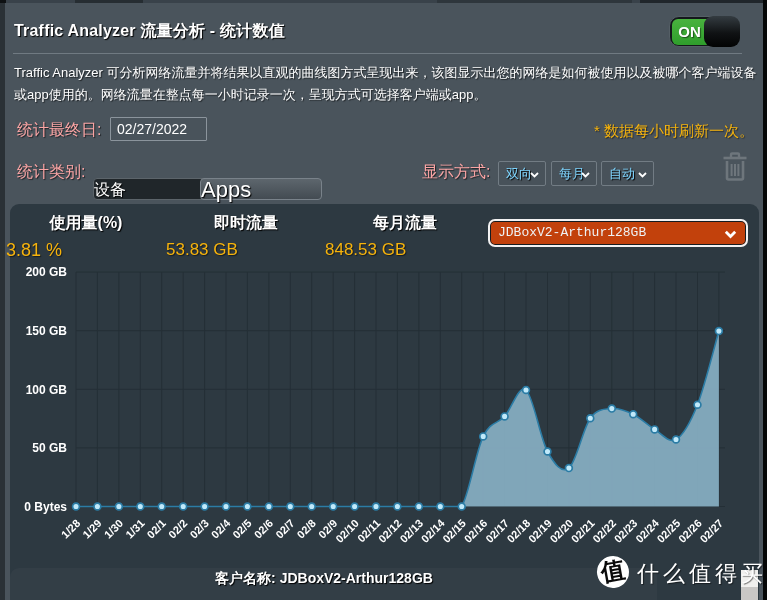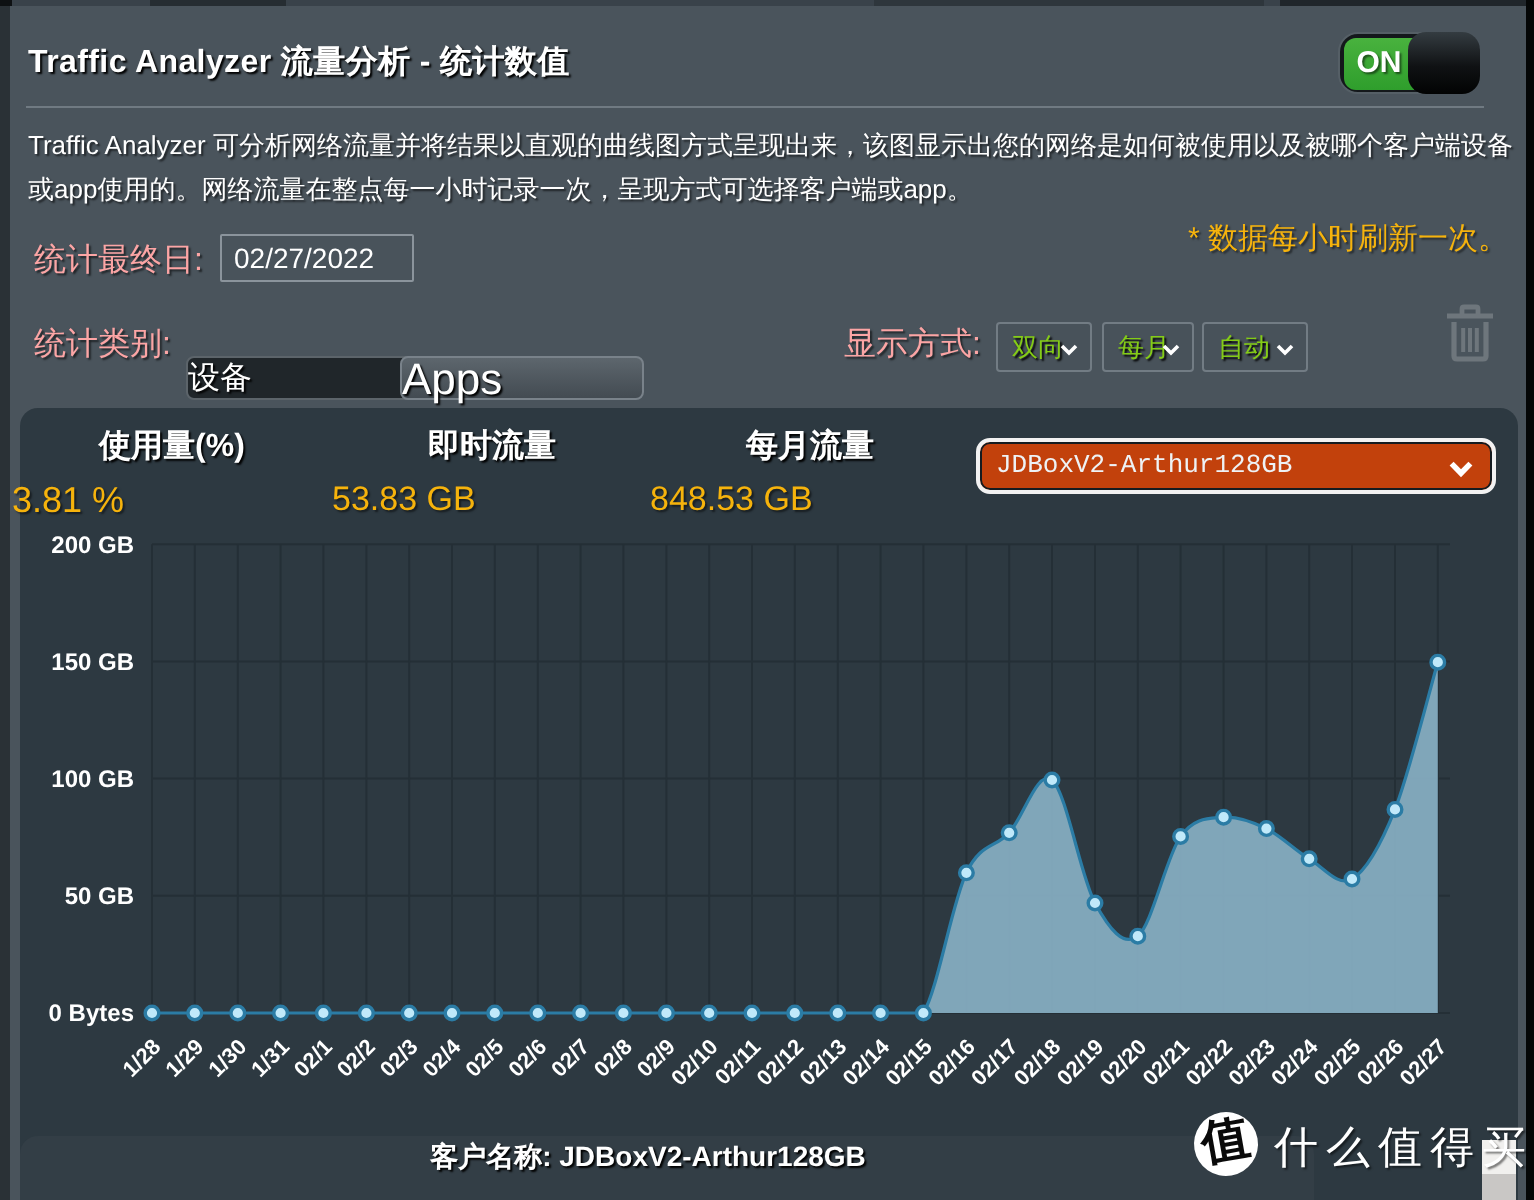--- a/index.html
+++ b/index.html
@@ -15,31 +15,31 @@
 .title { left:14px; top:21px; font-size:16px; font-weight:bold; color:#fff;
   text-shadow:1px 1px 1px #000; letter-spacing:0.2px; }
 .sep { left:13px; top:53px; width:729px; height:1px; background:#707a82; }
 .desc { left:14px; top:62px; width:755px; color:#fff; font-size:13px; line-height:22px;
   text-shadow:1px 1px 1px rgba(0,0,0,.6); }
 .lbl { color:#fca5a5; font-size:16px; text-shadow:1px 1px 1px rgba(0,0,0,.6); }
 .datelbl { left:17px; top:120px; }
 .dateinput { left:110px; top:117px; width:97px; height:24px; background:#49535b;
   border:1px solid #8b949c; color:#fff; font-size:14px; line-height:22px; padding-left:6px;
   border-radius:1px; }
-.note { right:13px; top:110px; color:#f6b30c; font-size:15px;
+.note { right:13px; top:122px; color:#f6b30c; font-size:15px;
   text-shadow:1px 1px 1px rgba(0,0,0,.5); }
 .typelbl { left:17px; top:162px; }
 .btn { top:178px; width:122px; height:22px; border-radius:4px; color:#fff;
   font-size:15px; font-weight:bold; text-align:left; line-height:21px;
   text-shadow:1px 1px 1px #000; }
 .btn1 { left:93px; background:#20262a; border:1px solid #5c646a; font-weight:normal; font-size:16px; }
 .btn2 { left:200px; background:linear-gradient(#5d666d,#434b52); border:1px solid #79828a; font-weight:normal; font-size:22px; }
 .displbl { left:422px; top:162px; }
 .sel { top:161px; height:25px; background:#48525a; border:1px solid #727c84; border-radius:2px;
-  color:#84cc16; font-size:13px; line-height:23px; padding-left:7px; text-shadow:1px 1px 1px #000; }
+  color:#7dd3fc; font-size:13px; line-height:23px; padding-left:7px; text-shadow:1px 1px 1px #000; }
 .sel svg { position:absolute; right:6px; top:10px; }
 .sel1 { left:498px; width:48px; }
 .sel2 { left:551px; width:46px; }
 .sel3 { left:601px; width:53px; }
 .panel { left:10px; top:204px; width:749px; height:416px; background:#2d3941; border-radius:9px; }
 .statlbl { top:9px; color:#fff; font-size:16px; font-weight:bold; text-align:center; width:160px;
   text-shadow:1px 1px 1px #000; }
 .statval { top:36px; color:#f6b30c; font-size:17px; text-align:left; width:160px;
   text-shadow:1px 1px 1px rgba(0,0,0,.5); }
 .c1 { left:-4px; } .c2 { left:156px; } .c3 { left:315px; }

